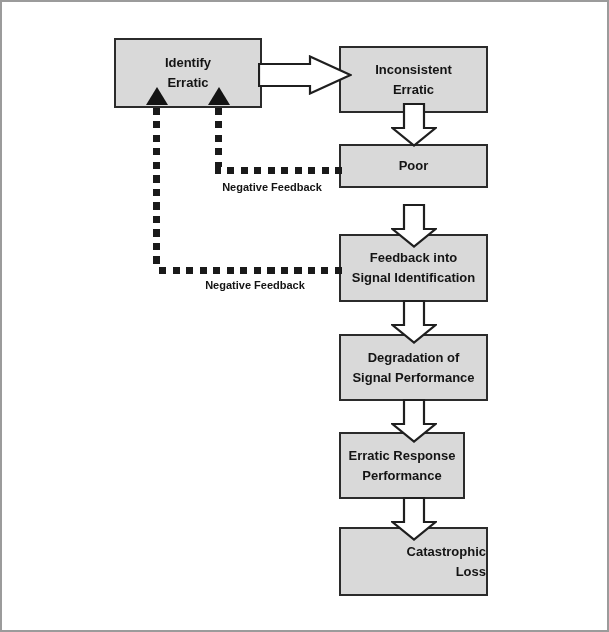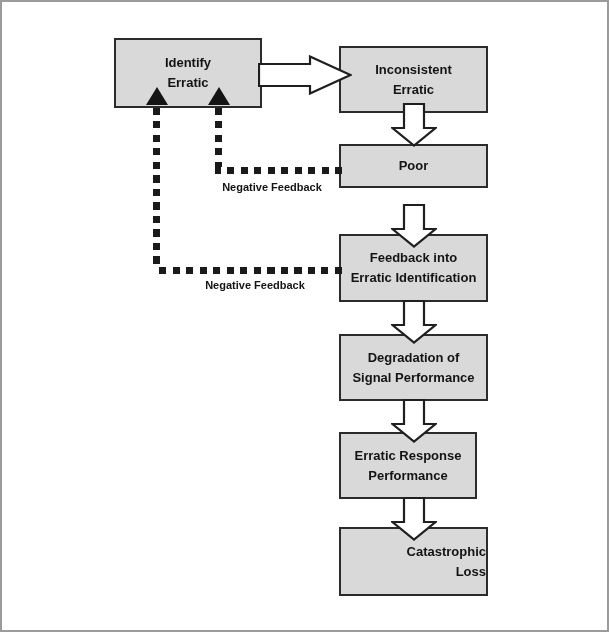--- a/index.html
+++ b/index.html
@@ -48,29 +48,29 @@
     <span>Inconsistent</span>
     <span>Erratic</span>
   </div>
 
   <div class="node" style="left:337px; top:142px; width:149px; height:44px;">
     <span>Poor</span>
   </div>
 
   <div class="node" style="left:337px; top:232px; width:149px; height:68px;">
     <span>Feedback into</span>
-    <span>Erratic Identification</span>
+    <span>Signal Identification</span>
   </div>
 
   <div class="node" style="left:337px; top:332px; width:149px; height:67px;">
     <span>Degradation of</span>
     <span>Signal Performance</span>
   </div>
 
-  <div class="node" style="left:337px; top:430px; width:138px; height:67px;">
+  <div class="node" style="left:337px; top:430px; width:126px; height:67px;">
     <span>Erratic Response</span>
     <span>Performance</span>
   </div>
 
   <div class="node" style="left:337px; top:525px; width:149px; height:69px;align-items:flex-end;">
     <span>Catastrophic</span>
     <span>Loss</span>
   </div>
 
   <svg class="arrow-svg" style="left:256px; top:53px;" width="94" height="40" viewBox="0 0 94 40">

